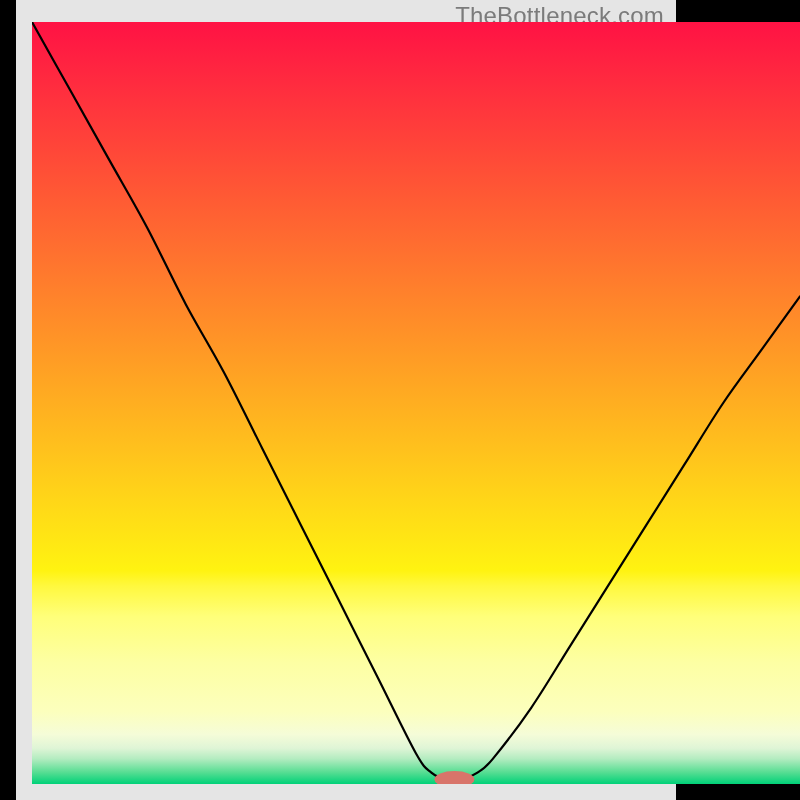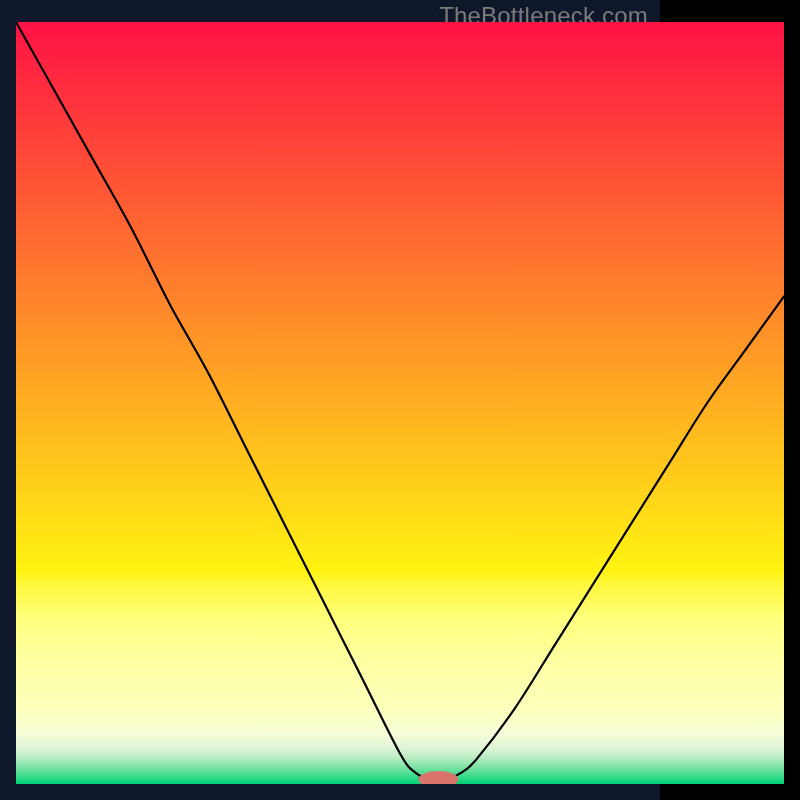--- a/index.html
+++ b/index.html
@@ -8,21 +8,22 @@
     width: 800px;
     height: 800px;
     background: #000000;
     overflow: hidden;
     font-family: Arial, Helvetica, sans-serif;
   }
   .frame {
     position: relative;
     width: 660px;
     height: 800px;
-    background: #0f172a;
+    background: #e5e5e5;
+    margin-left: 16px;
   }
   .watermark {
     position: absolute;
     top: 2px;
     right: 12px;
     font-size: 24px;
     font-weight: 500;
     color: #7b7b7b;
     letter-spacing: 0.2px;
   }

